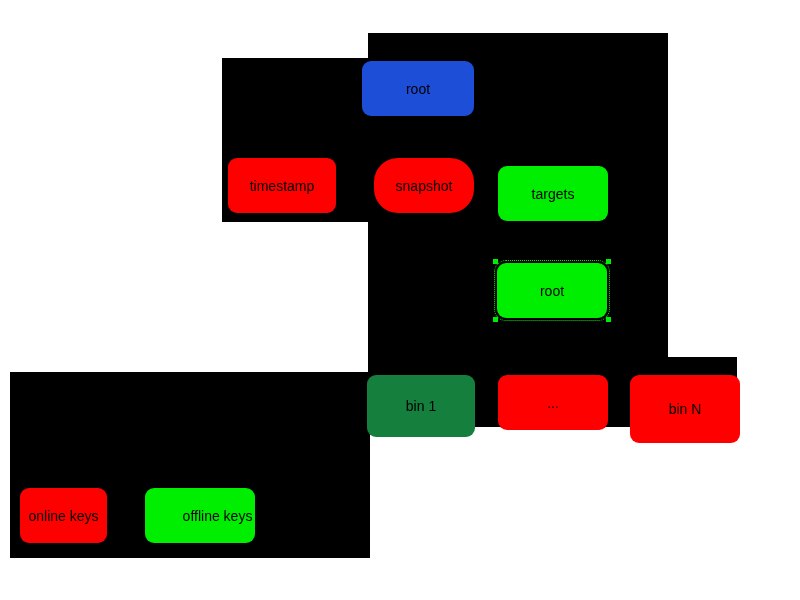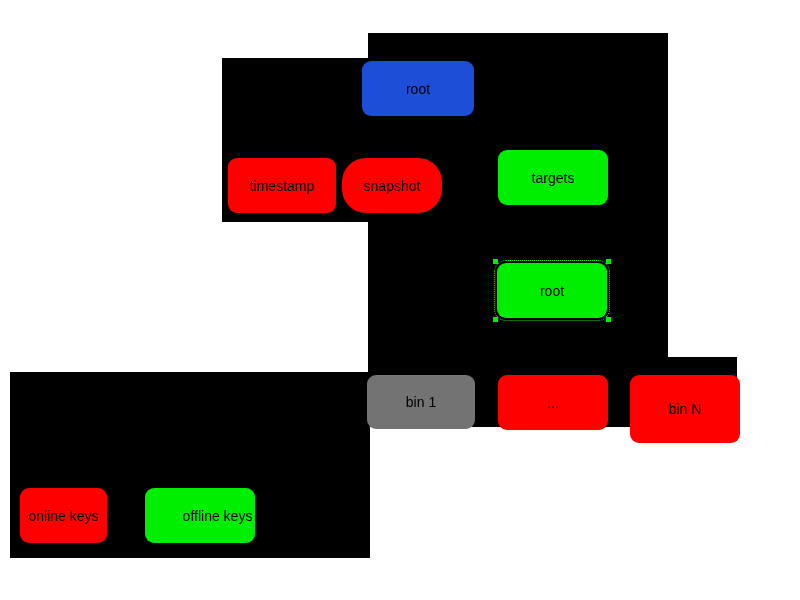--- a/index.html
+++ b/index.html
@@ -57,34 +57,34 @@
     <div class="panel" style="left: 368px; top: 33px; width: 300px; height: 342px; background: rgb(0, 0, 0);"></div>
     <div class="panel" style="left: 222px; top: 58px; width: 146px; height: 164px; background: rgb(0, 0, 0);"></div>
     <div class="panel" style="left: 368px; top: 357px; width: 369px; height: 70px; background: rgb(0, 0, 0);"></div>
     <div class="panel" style="left: 10px; top: 372px; width: 360px; height: 186px; background: rgb(0, 0, 0);"></div>
     <div class="node green" style="left: 362px; top: 61px; width: 112px; height: 55px; background: #1d4ed8; color: rgb(0, 0, 0);">
       <span>root</span>
     </div>
     <div class="node red" style="left: 228px; top: 158px; width: 108px; height: 55px; background: rgb(255, 0, 0); color: rgb(0, 0, 0);">
       <span>timestamp</span>
     </div>
-    <div class="node red" style="left: 342px; top: 158px; width: 100px; height: 55px; background: rgb(255, 0, 0); color: rgb(0, 0, 0); border-radius: 24px;">
+    <div class="node red" style="left: 374px; top: 158px; width: 100px; height: 55px; background: rgb(255, 0, 0); color: rgb(0, 0, 0); border-radius: 24px;">
       <span>snapshot</span>
     </div>
-    <div class="node green" style="left: 498px; top: 150px; width: 110px; height: 55px; background: rgb(0, 238, 0); color: rgb(0, 0, 0);">
+    <div class="node green" style="left: 498px; top: 166px; width: 110px; height: 55px; background: rgb(0, 238, 0); color: rgb(0, 0, 0);">
       <span>targets</span>
     </div>
     <div class="node green selected" style="left: 497px; top: 263px; width: 110px; height: 55px; background: rgb(0, 238, 0); color: rgb(0, 0, 0);">
       <span>root</span>
       <span class="handle tl" style="background: rgb(0, 238, 0);"></span>
       <span class="handle tr" style="background: rgb(0, 238, 0);"></span>
       <span class="handle bl" style="background: rgb(0, 238, 0);"></span>
       <span class="handle br" style="background: rgb(0, 238, 0);"></span>
     </div>
-    <div class="node red" style="left: 367px; top: 375px; width: 108px; height: 54px; background: #737373; color: rgb(0, 0, 0);">
+    <div class="node red" style="left: 367px; top: 375px; width: 108px; height: 62px; background: #15803d; color: rgb(0, 0, 0);">
       <span>bin 1</span>
     </div>
     <div class="node red" style="left: 498px; top: 375px; width: 110px; height: 55px; background: rgb(255, 0, 0); color: rgb(0, 0, 0);">
       <span>...</span>
     </div>
     <div class="node red" style="left: 630px; top: 375px; width: 110px; height: 68px; background: rgb(255, 0, 0); color: rgb(0, 0, 0);">
       <span>bin N</span>
     </div>
     <div class="node red" style="left: 20px; top: 488px; width: 87px; height: 55px; background: rgb(255, 0, 0); color: rgb(0, 0, 0);">
       <span>online keys</span>

